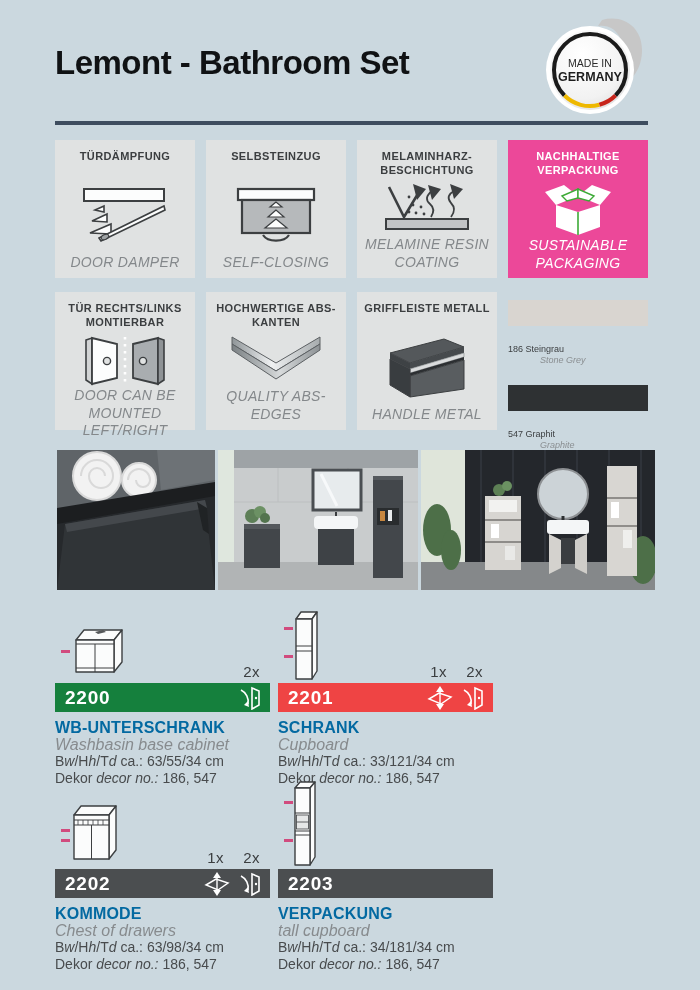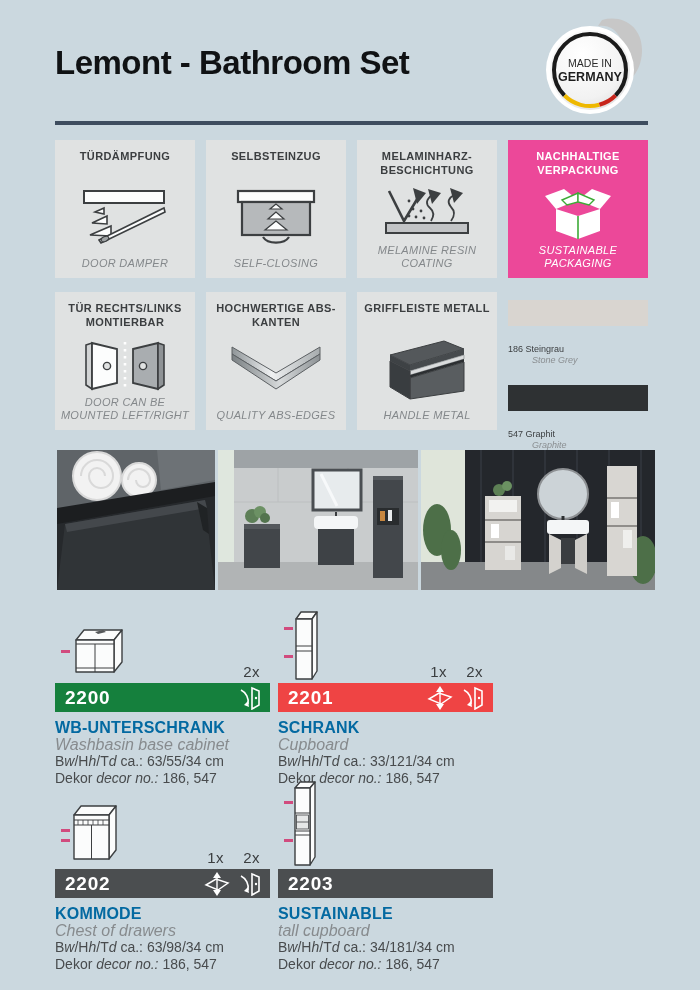--- a/index.html
+++ b/index.html
@@ -25,29 +25,29 @@
   .tile{
     background:#e0e2e2;display:flex;flex-direction:column;align-items:center;
     padding:9px 5px 7px 5px;box-sizing:border-box;
   }
   .tile .t-de{
     font-size:11px;font-weight:700;letter-spacing:0.4px;text-align:center;
     line-height:1.3;color:#3b3e40;min-height:28px;
   }
   .tile .t-ico{flex:1;display:flex;align-items:center;justify-content:center;}
   .tile .t-en{
-    font-size:11px;font-style:italic;letter-spacing:0.3px;text-align:center;
+    font-size:14px;font-style:italic;letter-spacing:0.3px;text-align:center;
     line-height:1.25;color:#84888b;
   }
   .tile.green .t-de,.tile.green .t-en{color:#ffffff;}
   
   .swatches{display:flex;flex-direction:column;box-sizing:border-box;padding-top:8px;}
   .swatch-bar{width:140px;height:26px;}
   .swatch-code{font-size:9px;margin-top:18px;color:#3b3e40;}
-  .swatch-name{font-size:9px;font-style:italic;color:#8a8e91;margin-left:24px;margin-top:1px;}
+  .swatch-name{font-size:9px;font-style:italic;color:#8a8e91;margin-left:32px;margin-top:1px;}
   .swatch-group+.swatch-group{margin-top:20px;}
   
   .photos{position:absolute;left:57px;top:450px;width:598px;height:140px;display:flex;gap:3px;}
   .photo{height:140px;overflow:hidden;flex:none;}
   
   .products{
     position:absolute;left:55px;top:609px;
     display:grid;grid-template-columns:215px 215px;column-gap:8px;row-gap:8px;
   }
   .card{position:relative;}
@@ -475,20 +475,20 @@
         <line x1="12.5" y1="43" x2="24.5" y2="43" stroke="#3c3f41" stroke-width="0.8"></line>
         <line x1="11" y1="56" x2="26" y2="56" stroke="#3c3f41" stroke-width="1"></line>
       </svg>
       <span class="count shelf"></span>
       <span class="count door"></span>
     </div>
     <div class="bar" style="background-color: rgb(75, 78, 80);">
       <span class="pnum">2203</span>
     </div>
     <div class="ptext">
-      <div class="p-de">SUSTAINABLE</div>
+      <div class="p-de">VERPACKUNG</div>
       <div class="p-en">tall cupboard</div>
       <div class="dims"><span>B</span><i>w</i><span>/H</span><i>h</i><span>/T</span><i>d</i><span> ca.: </span><span>34/181/34 cm</span></div>
       <div class="dekor"><span>Dekor </span><i>decor no.: </i><span>186, 547</span></div>
     </div>
   </div>
 
 </div>
 
 </body></html>

